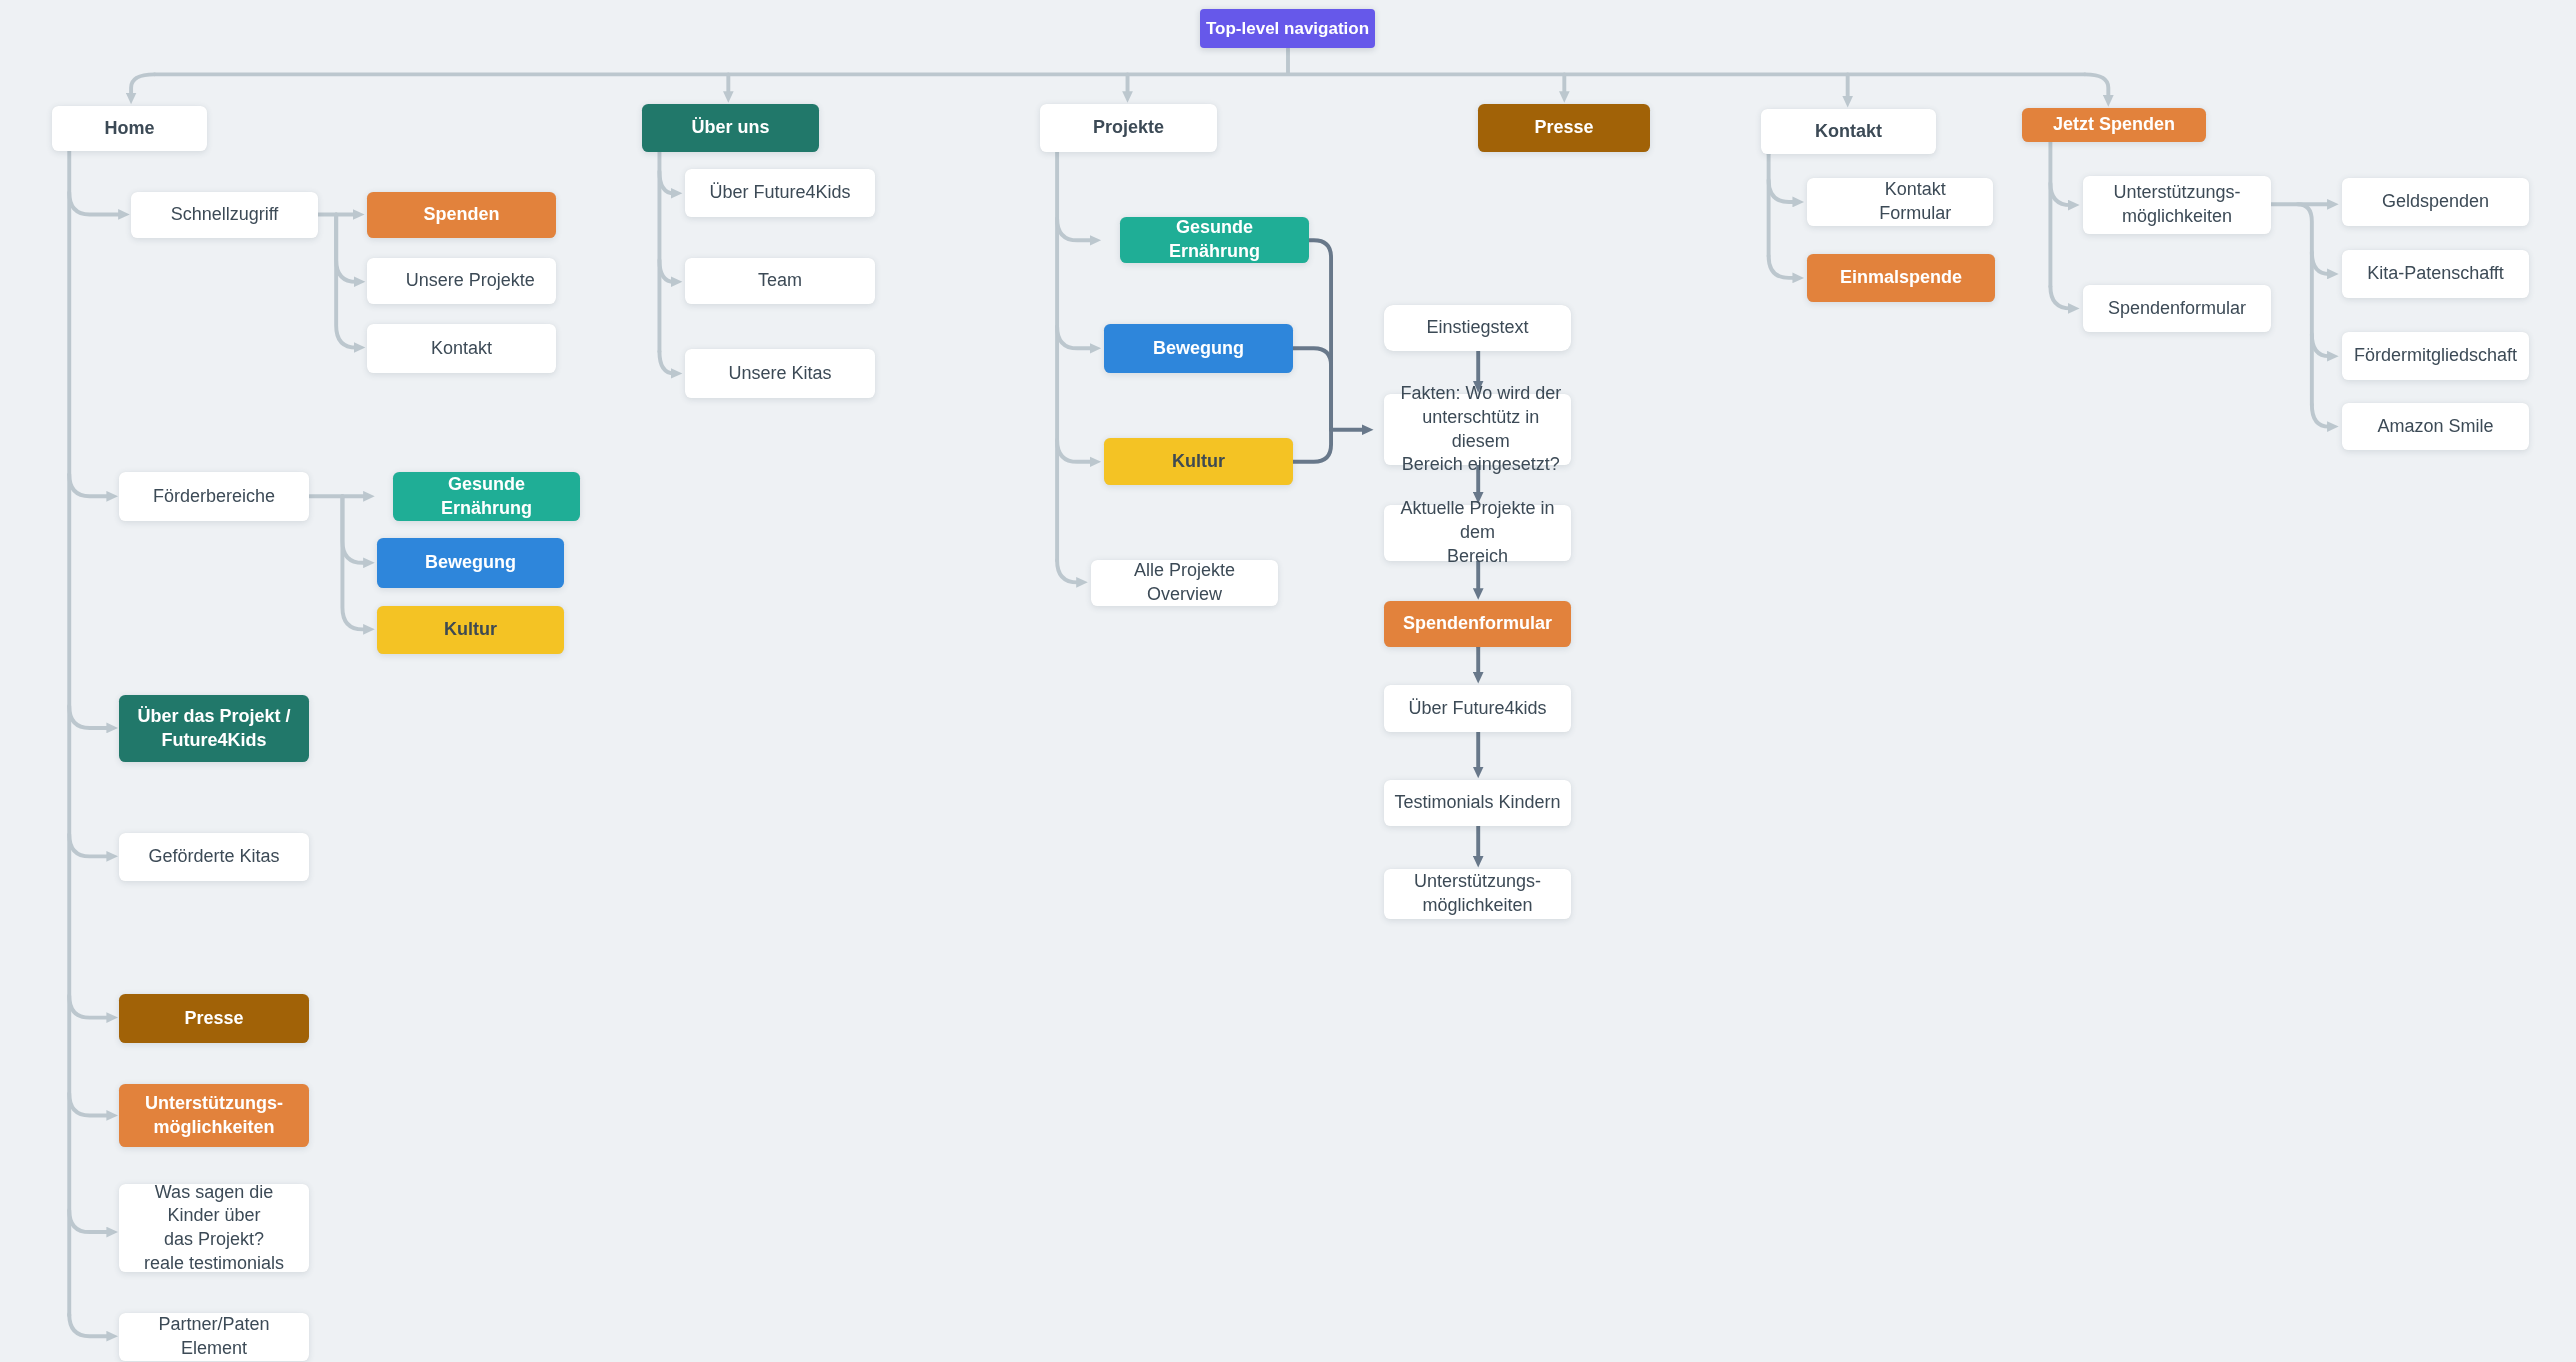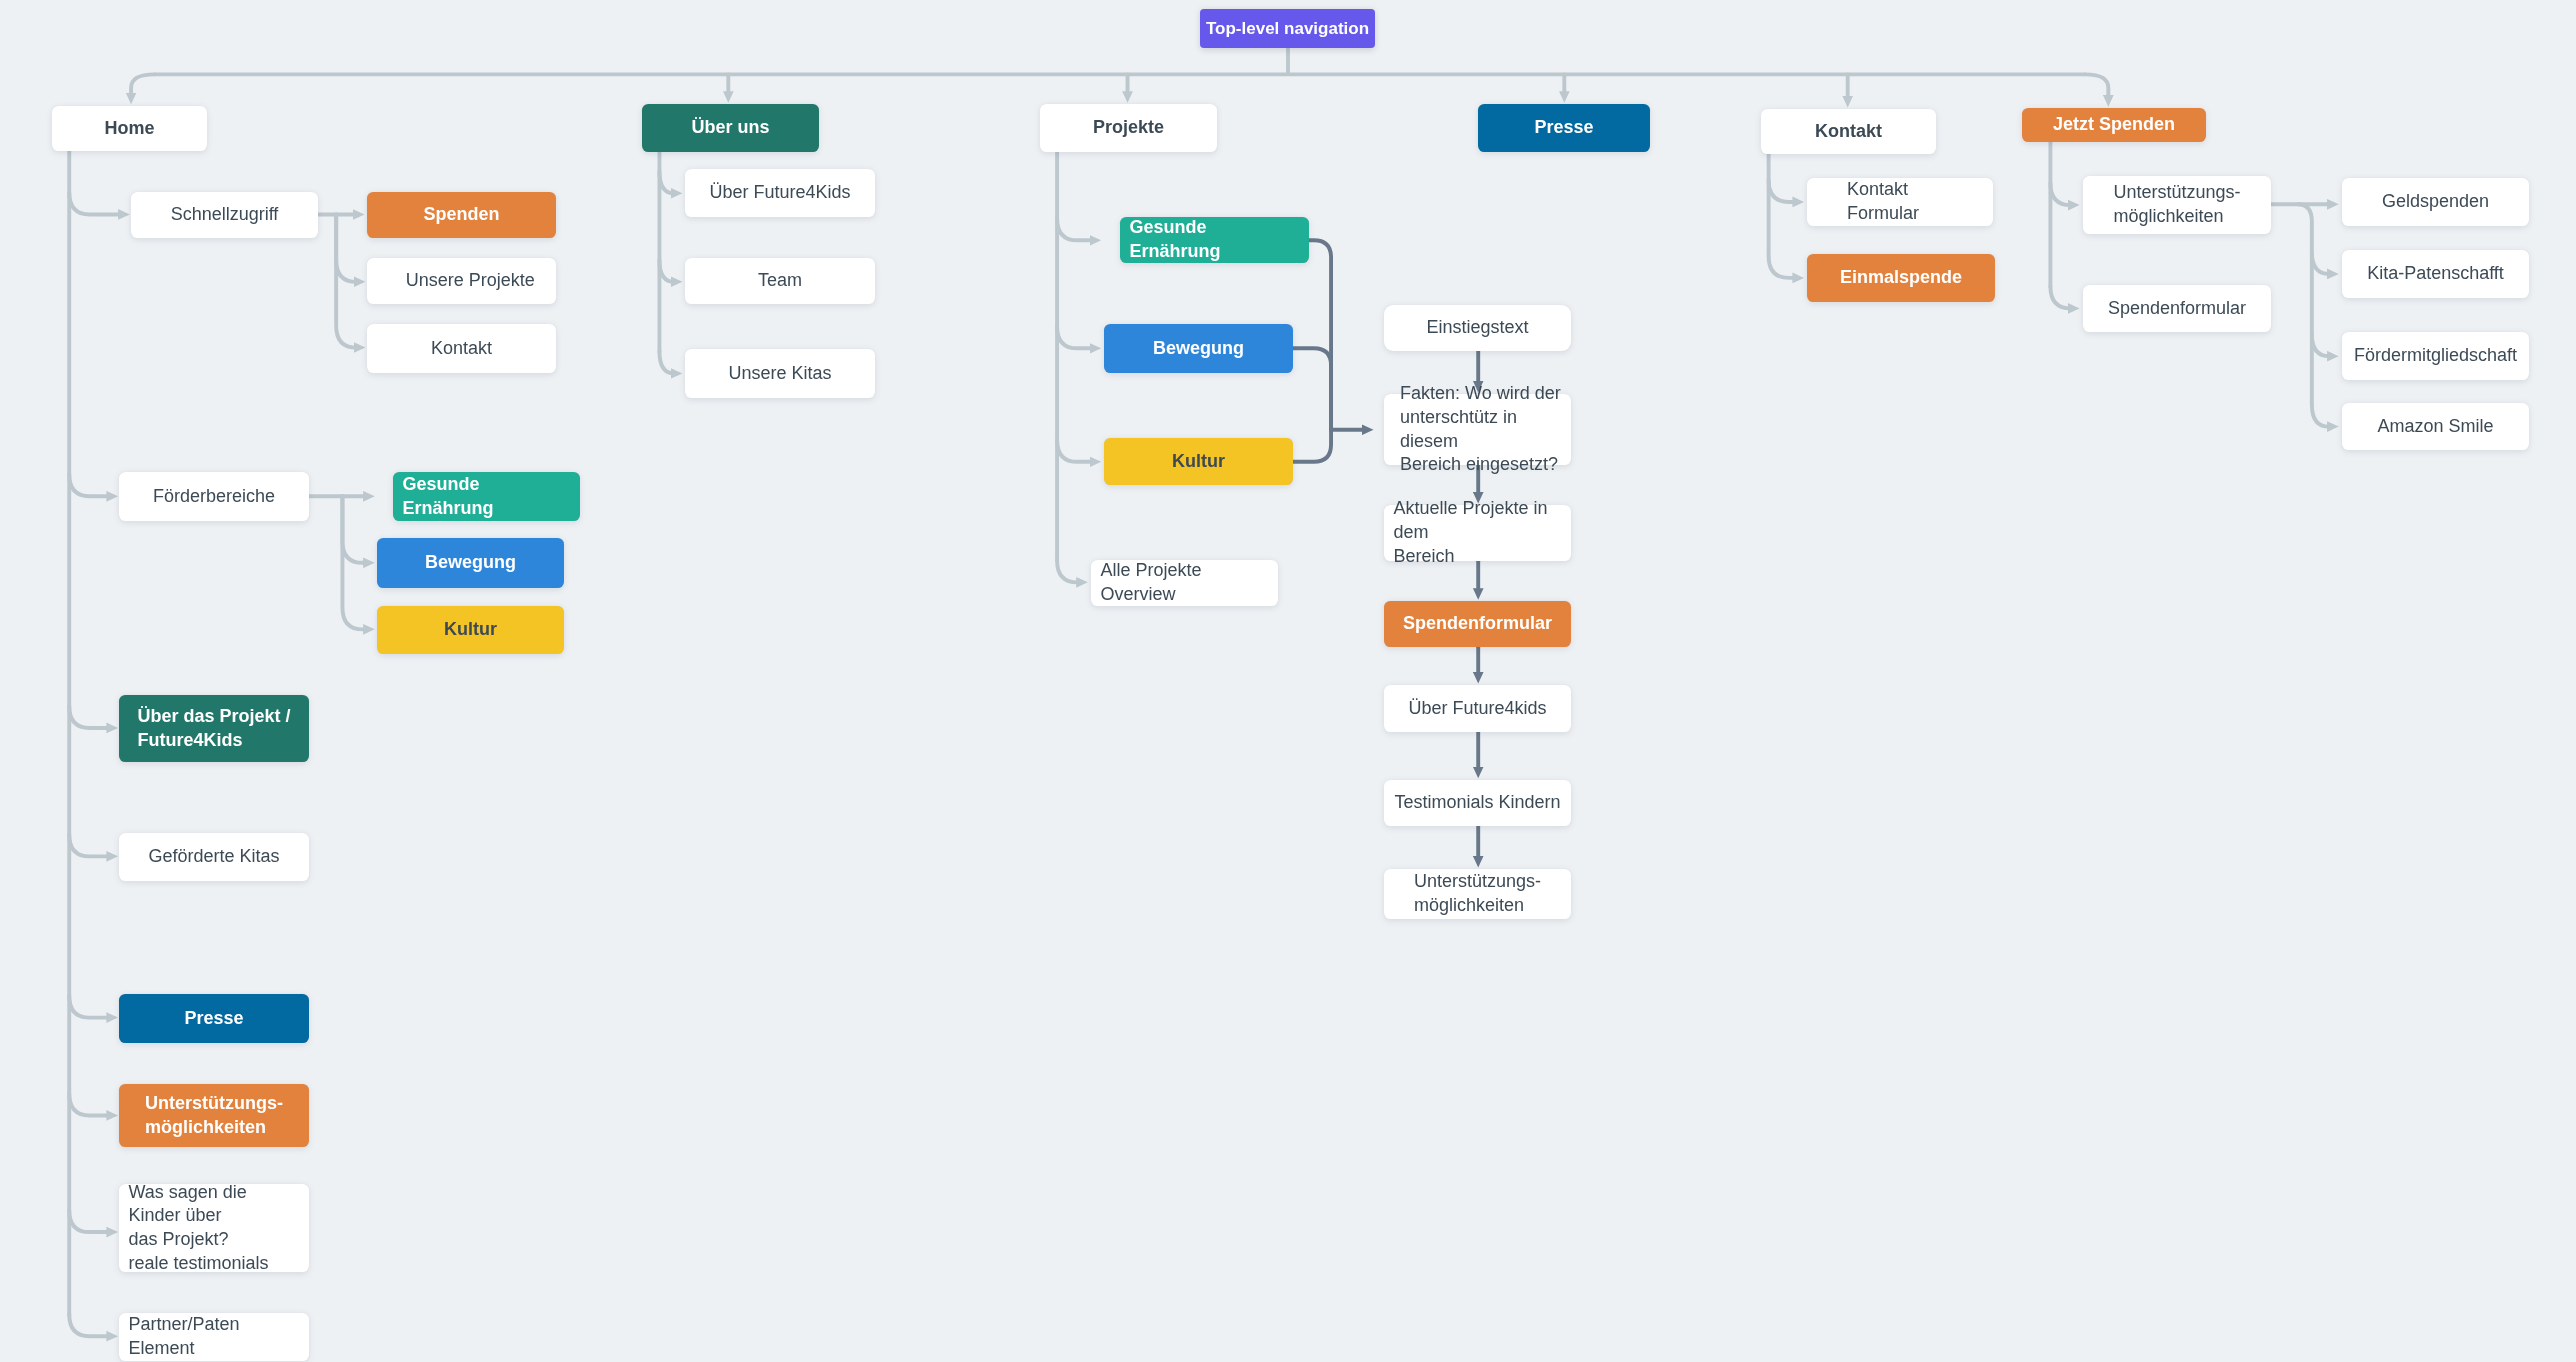--- a/index.html
+++ b/index.html
@@ -1,29 +1,29 @@
 <!DOCTYPE html>
 <html style="font-size:12.5px"><head>
 <meta charset="utf-8">
 <style>
   html,body{margin:0;padding:0;background:#EEF1F4;}
   .canvas{position:relative;width:2576px;height:1362px;background:#EEF1F4;overflow:hidden;
           font-family:"Liberation Sans",sans-serif;}
   svg.wires{position:absolute;left:0;top:0;width:2576px;height:1362px;}
-  .node{position:absolute;display:flex;align-items:center;justify-content:center;
+  .node{position:absolute;display:flex;align-items:center;justify-content:center;text-align:center;
         box-sizing:border-box;padding:4.7px 9.4px;border-radius:6.3px;background:#FFFFFF;color:#3C4A56;
         font-size:18px;line-height:1.32;font-weight:400;white-space:pre-line;
         box-shadow:0 1.6px 6.3px rgba(45,62,80,.12),0 0 0.8px rgba(45,62,80,.10);}
   .node.bold{font-weight:700;}
   .v-orange{background:#E2823C;color:#FFFFFF;font-weight:700;}
   .v-teal{background:#1FAE96;color:#FFFFFF;font-weight:700;margin-left:16px;}
   .v-blue{background:#2E86DB;color:#FFFFFF;font-weight:700;}
   .v-yellow{background:#F4C324;color:#3E4A52;font-weight:700;}
   .v-green{background:#21786A;color:#FFFFFF;font-weight:700;}
-  .v-gray{background:#0369a1;color:#FFFFFF;font-weight:700;}
+  .v-gray{background:#a16207;color:#FFFFFF;font-weight:700;}
   .root-pill{position:absolute;left:1200px;top:9.4px;width:175px;height:39px;border-radius:4px;
         background:#6658EA;color:#FFFFFF;font-weight:700;font-size:17px;
         display:flex;align-items:center;justify-content:center;
         box-shadow:0 1.6px 6.3px rgba(45,62,80,.18);}
 </style>
 </head>
 <body>
 
 <div class="canvas">
 

